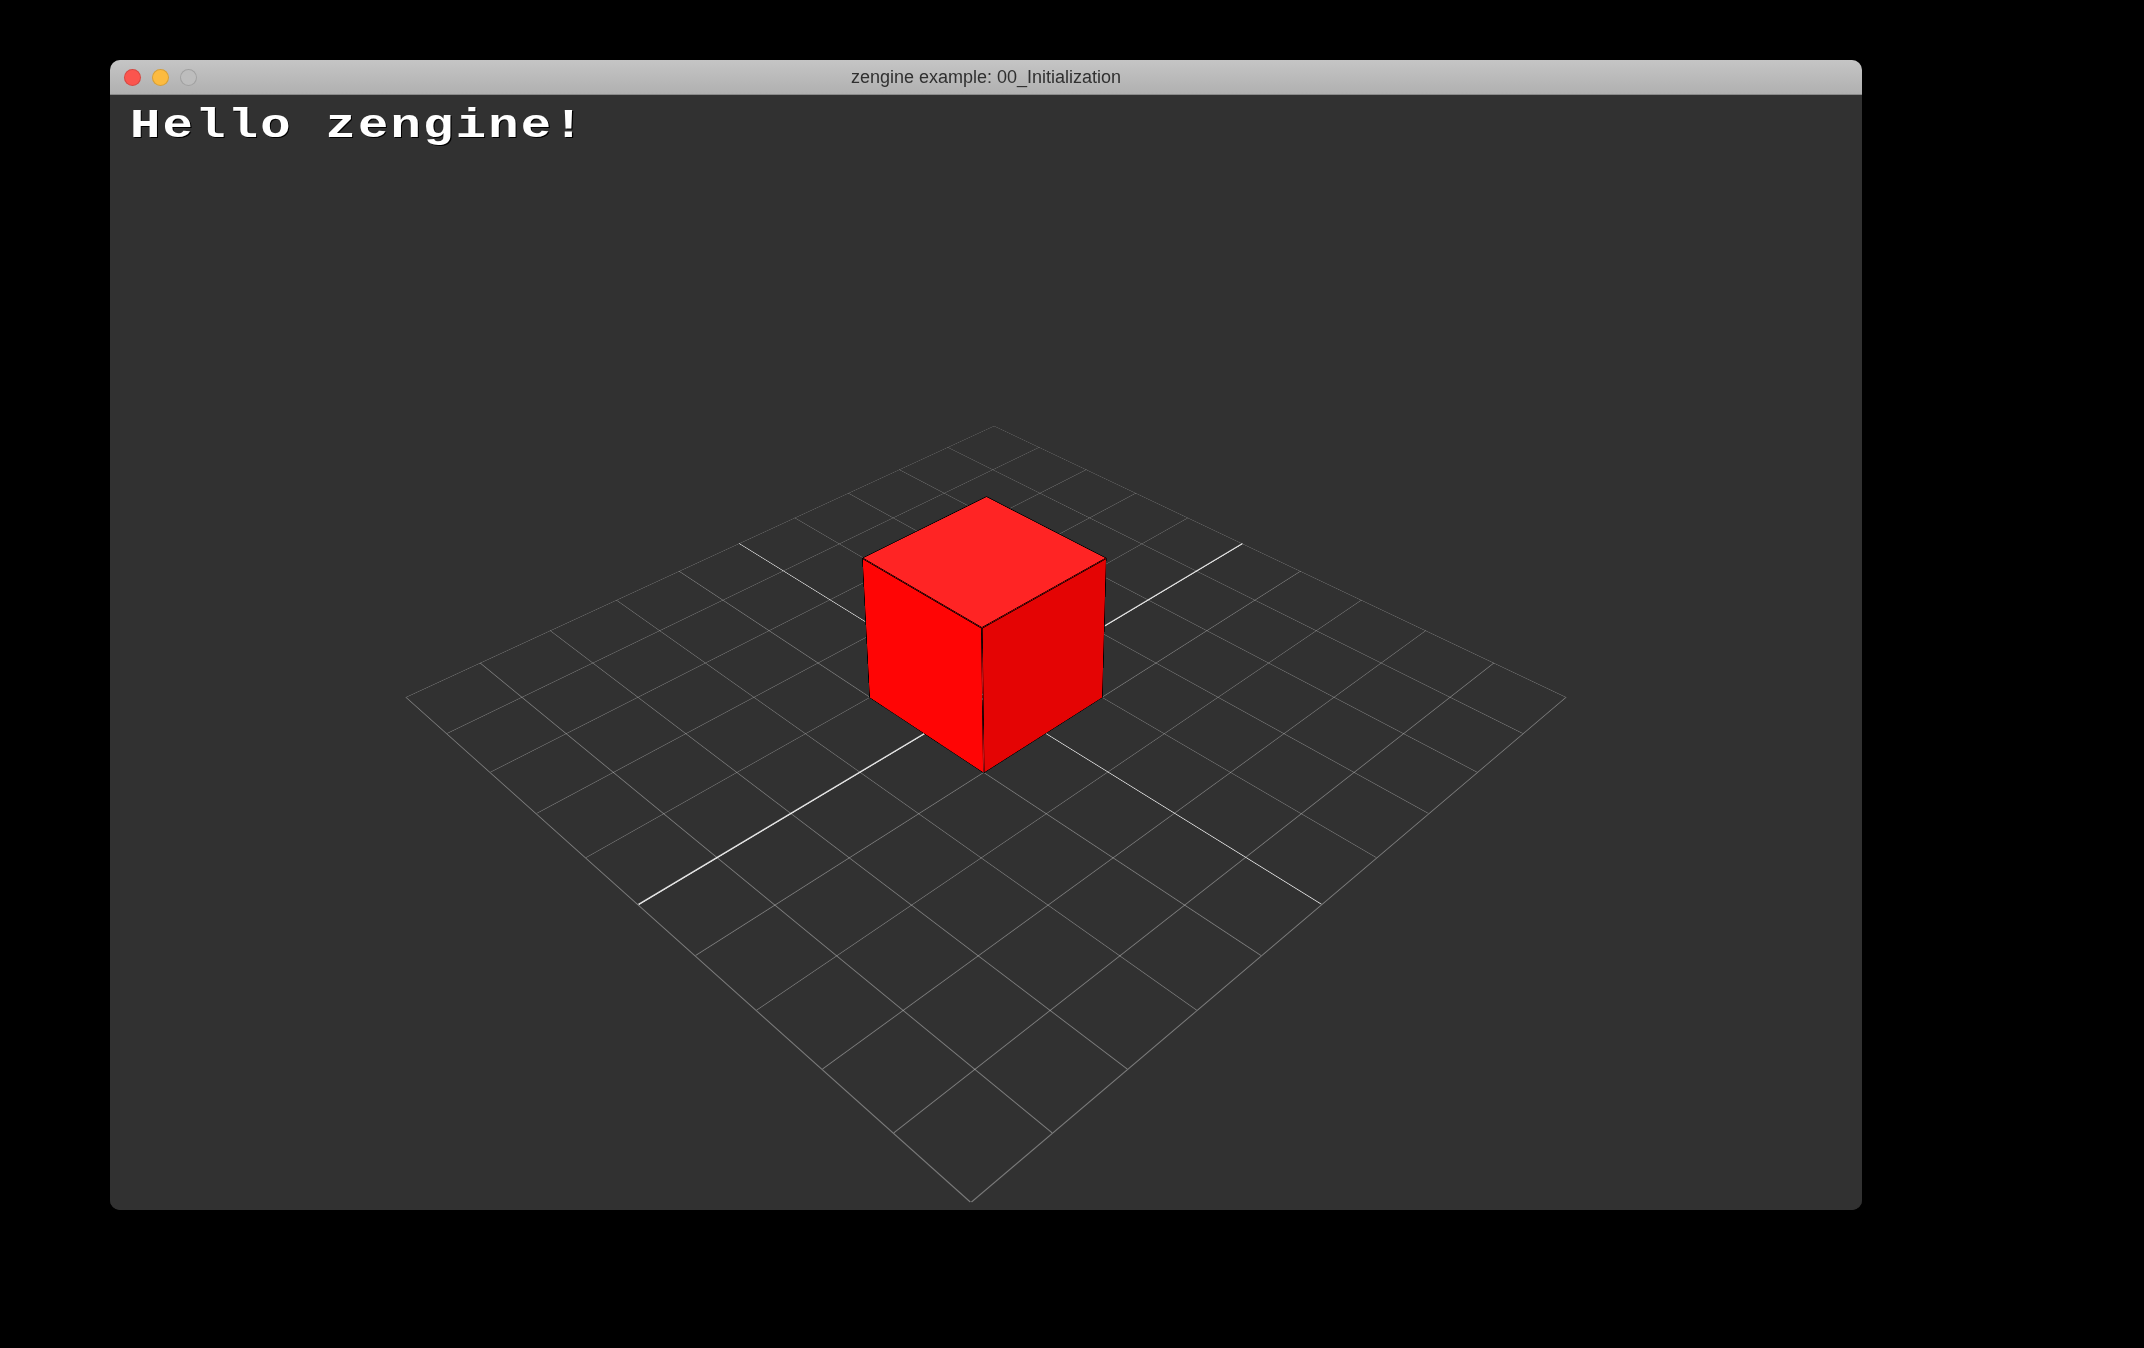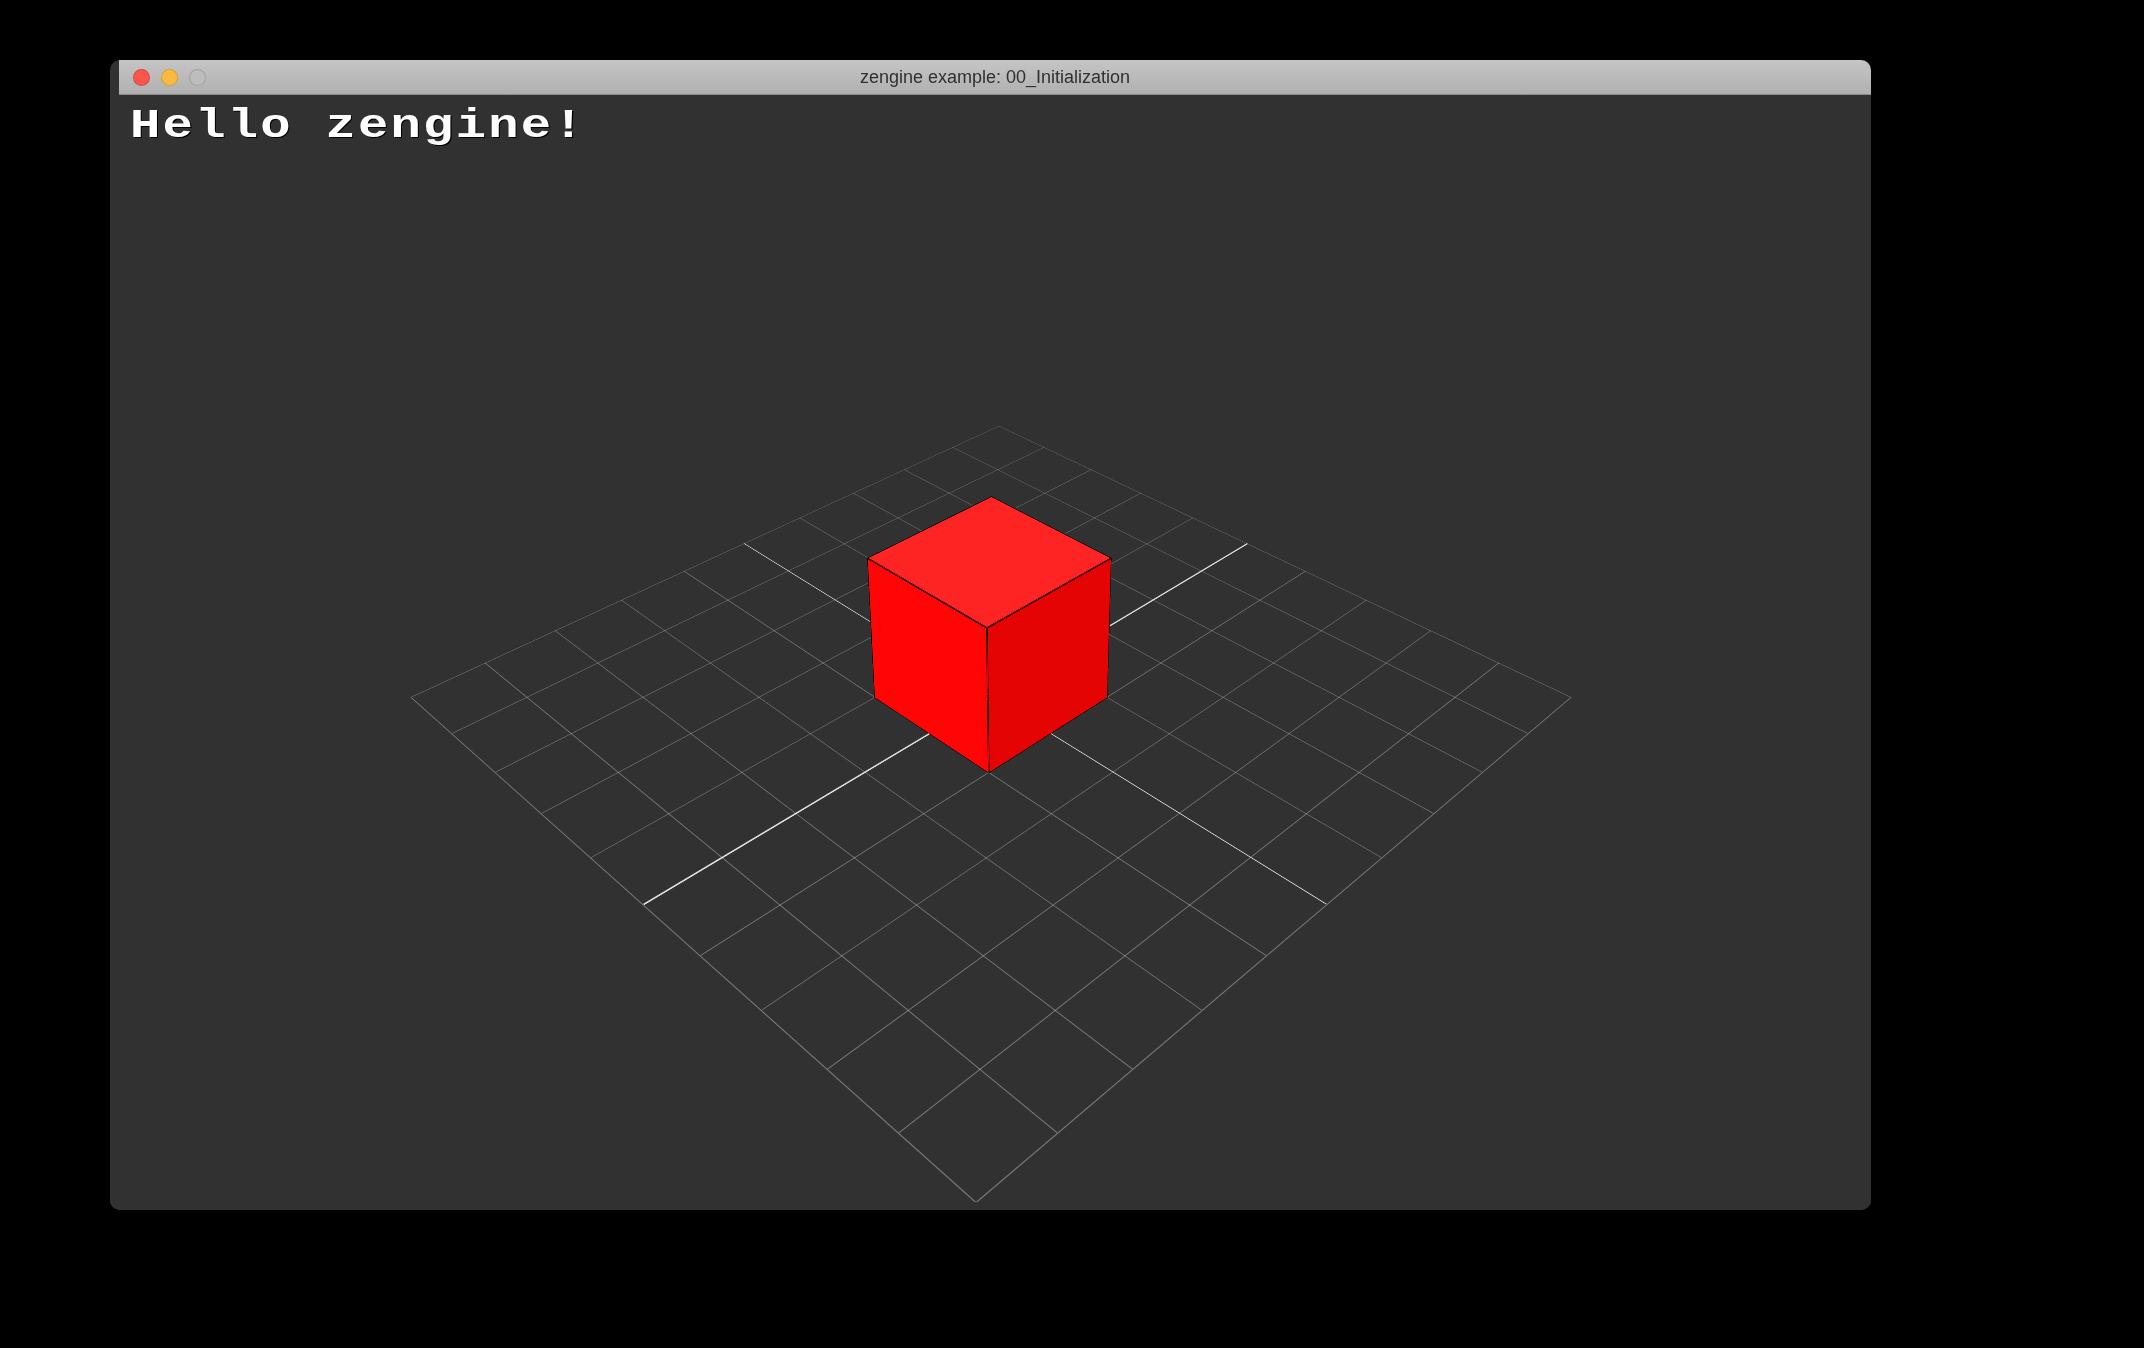--- a/index.html
+++ b/index.html
@@ -31,21 +31,20 @@
     transform-origin:top left;
   }
   .window{
     position:absolute;
     left:110px;top:60px;
     width:1752px;height:1150px;
     border-radius:10px;
     overflow:hidden;
     box-shadow:0 30px 80px rgba(0,0,0,0.7),0 0 0 1px rgba(0,0,0,0.5);
     background:var(--viewport);
-    padding-left:9px;
   }
   .titlebar{
     position:relative;
     height:34px;
     background:var(--titlebar-bg);
     border-bottom:1px solid #8a8a8a;
     display:flex;align-items:center;justify-content:center;
   }
   .traffic{
     position:absolute;left:14px;top:9px;

